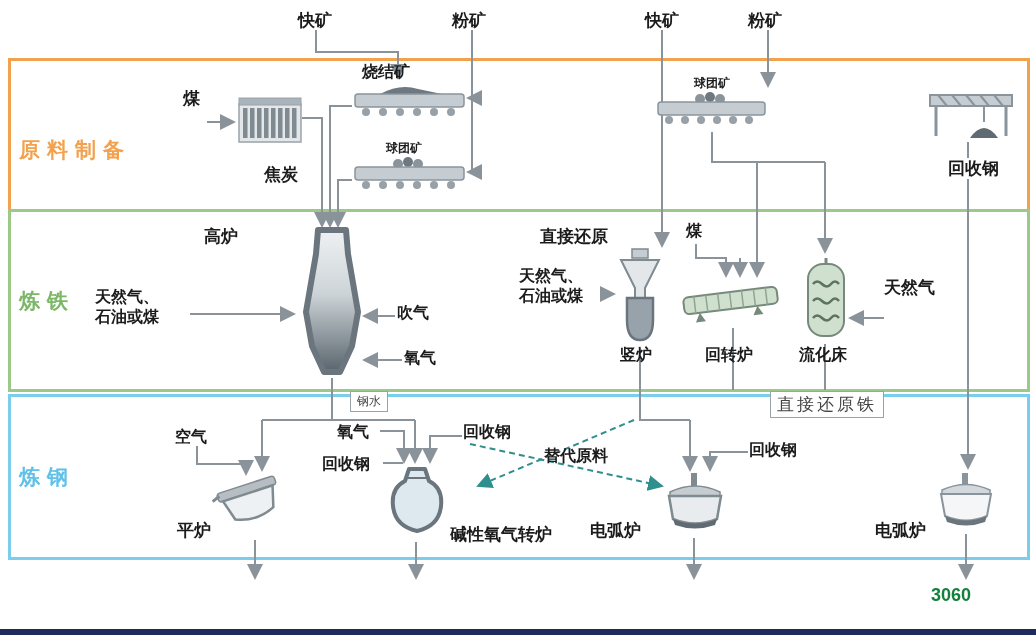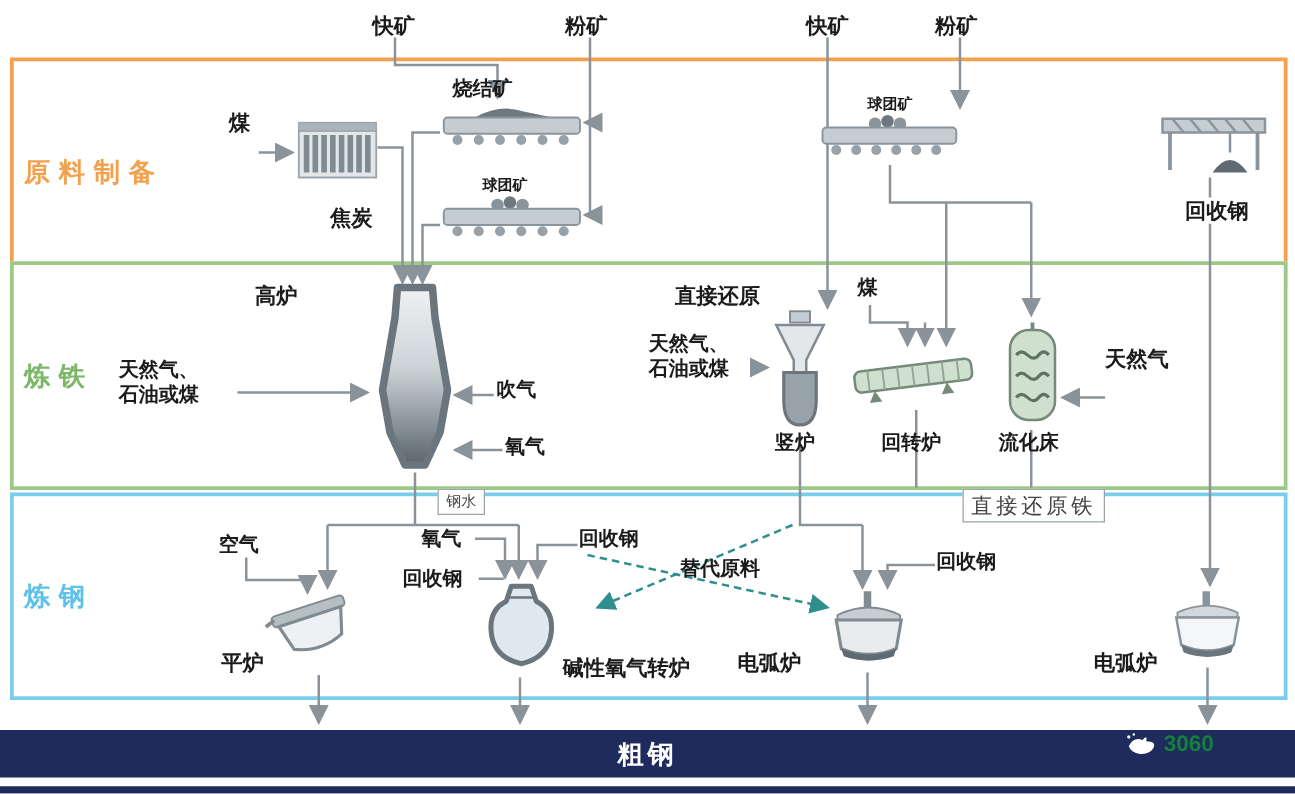--- a/index.html
+++ b/index.html
@@ -1,21 +1,21 @@
 <!DOCTYPE html>
 <html><head>
 <meta charset="utf-8">
 <style>
   * { margin:0; padding:0; box-sizing:border-box; }
   html,body { background:#fff; }
   body { width:1036px; height:635px; font-family:"Liberation Sans","DejaVu Sans",sans-serif; }
   .canvas { position:relative; width:1036px; height:635px; background:#fff; overflow:hidden; }
 
   .band { position:absolute; left:8px; width:1022px; background:#fff; }
-  .band-orange { top:46px;  height:184px; border:3px solid #f2a24e;text-align:right; }
+  .band-orange { top:58px;  height:184px; border:3px solid #f2a24e;text-align:right; }
   .band-green  { top:209px; height:183px; border:3px solid #9cc888; }
   .band-blue   { top:394px; height:166px; border:3px solid #7bcdec;text-align:center; }
   .band-title { position:absolute; left:8px; top:50%; transform:translateY(-50%);
                 font-size:21px; font-weight:bold; letter-spacing:7px; white-space:nowrap; }
   .t-orange { color:#f2a24e; } .t-green { color:#7cb768; } .t-blue { color:#5fc0e8; }
 
   .overlay { position:absolute; left:0; top:0; z-index:2; }
   .icon { position:absolute; z-index:3; }
 
   .lbl { position:absolute; z-index:4; font-size:16px; font-weight:bold; color:#1b1b1b;
@@ -44,23 +44,20 @@
   <div class="band band-orange">
     <div class="band-title t-orange">原料制备</div>
   </div>
   <div class="band band-green">
     <div class="band-title t-green">炼铁</div>
   </div>
   <div class="band band-blue">
     <div class="band-title t-blue">炼钢</div>
   </div>
 
-  <div class="crude-bar">
-    <span>粗钢</span>
-  </div>
   <div class="bottom-line"></div>
 
   <svg class="overlay" width="1036" height="635" viewBox="0 0 1036 635">
     <defs>
       <marker id="arr" markerWidth="8" markerHeight="8" refX="7" refY="4" orient="auto">
         <path d="M0,0 L8,4 L0,8 Z" fill="#8a939a"></path>
       </marker>
       <marker id="arrT" markerWidth="8" markerHeight="8" refX="7" refY="4" orient="auto">
         <path d="M0,0 L8,4 L0,8 Z" fill="#2f8f8f"></path>
       </marker>

